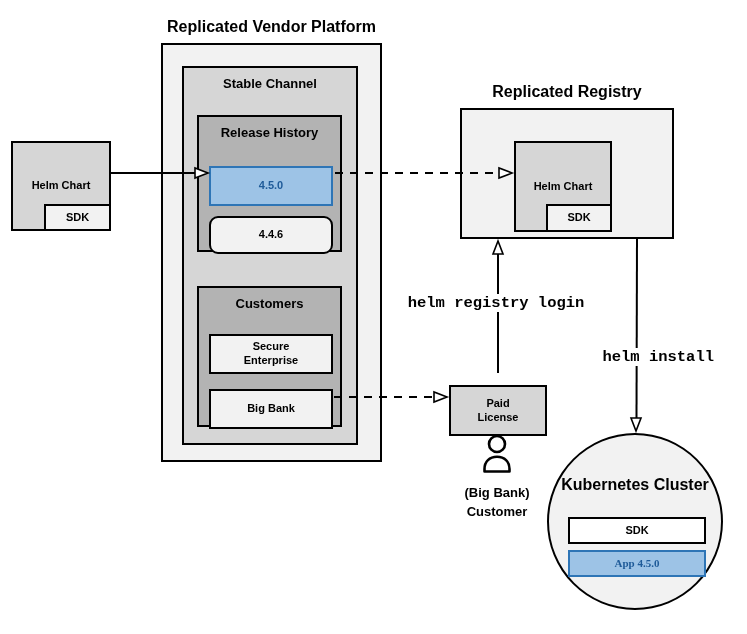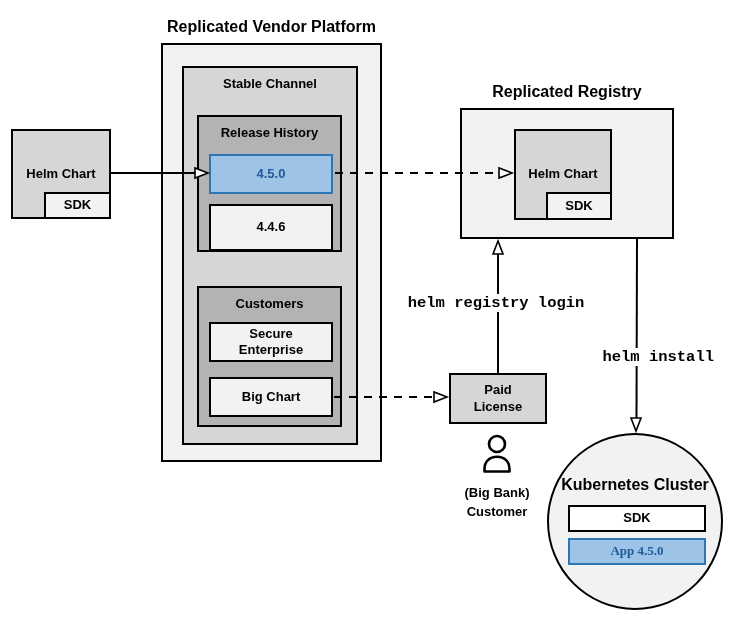--- a/index.html
+++ b/index.html
@@ -8,21 +8,21 @@
     font-family:"Liberation Sans",sans-serif;font-weight:bold;color:#000;
     overflow:hidden;
   }
   .box{position:absolute;box-sizing:border-box;border:2px solid #000;}
   .fill-light{background:#F2F2F2;}
   .fill-mid{background:#D6D6D6;}
   .fill-dark{background:#B3B3B3;}
   .fill-white{background:#FFFFFF;}
   .fill-blue{background:#9DC3E6;border-color:#2E75B6;}
   .center{display:flex;align-items:center;justify-content:center;text-align:center;}
-  .lbl{font-size:13px;line-height:1.25;}
+  .lbl{font-size:11px;line-height:1.25;margin-top:12px;}
   .blue-text{color:#1F5B99;}
   .box-title{position:absolute;left:0;right:0;text-align:center;font-size:16px;}
   .pad-title{padding-top:8px;text-align:center;font-size:13px;}
   .floating-title{position:absolute;text-align:center;font-size:13px;}
   .cmd{
     position:absolute;z-index:5;background:#ffffff;text-align:center;
     font-family:"Liberation Mono",monospace;font-weight:bold;font-size:15.5px;
     line-height:18px;height:18px;
   }
   #overlay{position:absolute;left:0;top:0;z-index:4;pointer-events:none;}
@@ -43,34 +43,34 @@
   </div>
 
   <div class="box fill-dark pad-title" style="left:197px;top:115px;width:145px;height:137px;">
     <span>Release History</span>
   </div>
 
   <div class="box fill-blue center lbl subbox" style="left:209px;top:154px;width:124px;height:40px;">
     <span class="blue-text">4.5.0</span>
   </div>
 
-  <div class="box fill-light center lbl subbox" style="left:209px;top:204px;width:124px;height:47px;">
+  <div class="box fill-light center lbl subbox" style="left:209px;top:204px;width:124px;height:38px;border-radius:9px;">
     <span>4.4.6</span>
   </div>
 
   <div class="box fill-dark pad-title" style="left:197px;top:286px;width:145px;height:141px;">
     <span>Customers</span>
   </div>
 
   <div class="box fill-light center lbl subbox" style="left:209px;top:322px;width:124px;height:40px;">
     <span style="width:80px;">Secure Enterprise</span>
   </div>
 
   <div class="box fill-light center lbl subbox" style="left:209px;top:377px;width:124px;height:40px;">
-    <span>Big Chart</span>
+    <span>Big Bank</span>
   </div>
 
   <div class="box fill-mid center lbl" style="left:11px;top:129px;width:100px;height:90px;">
     <span>Helm Chart</span>
   </div>
   <div class="box fill-light center lbl subbox" style="left:44px;top:192px;width:67px;height:27px;">
     <span>SDK</span>
   </div>
 
   <div class="box fill-light" style="left:460px;top:108px;width:214px;height:131px;">

